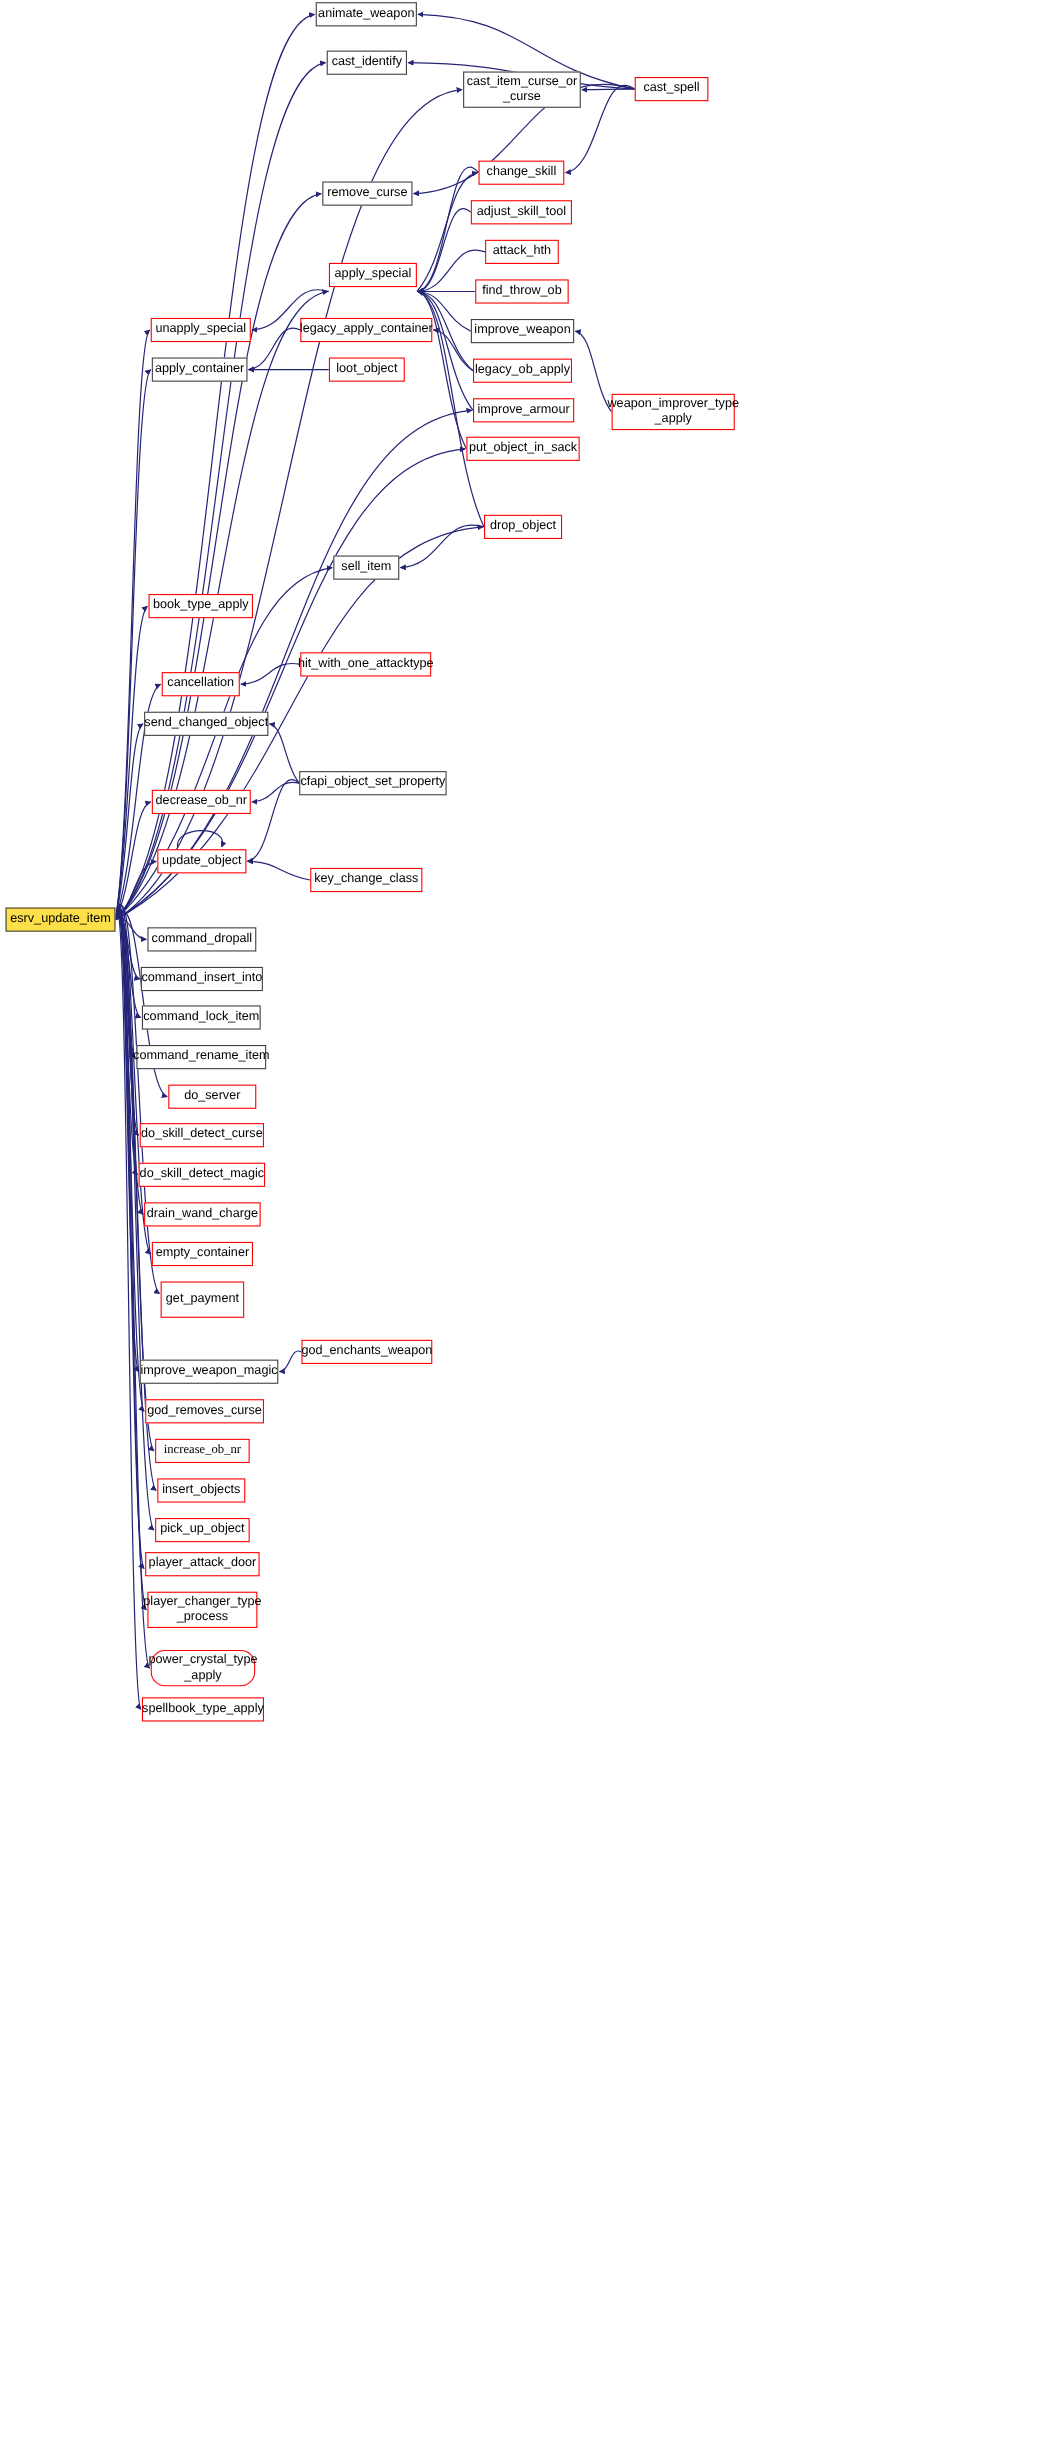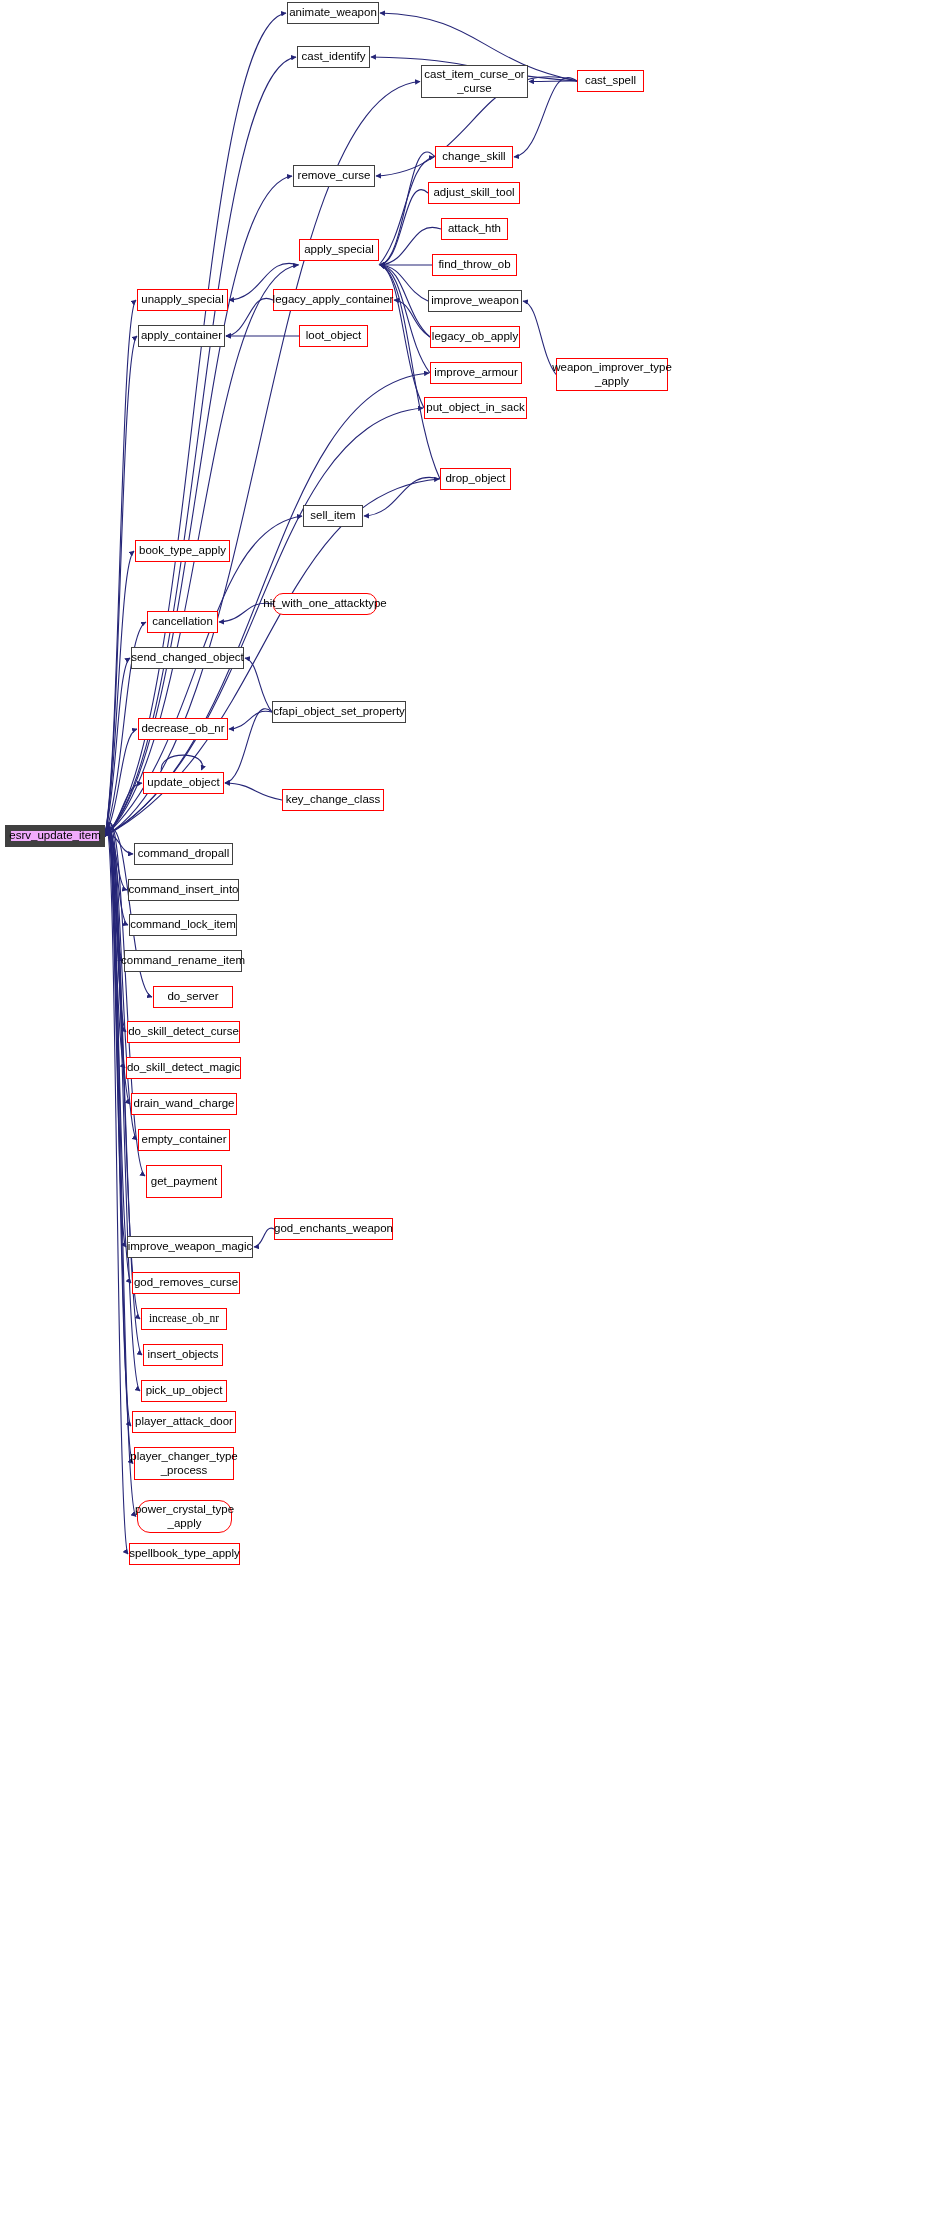--- a/index.html
+++ b/index.html
@@ -4,21 +4,21 @@
 <style>
   html,body{margin:0;padding:0;background:#ffffff;}
   #canvas{position:relative;width:949px;height:2223px;background:#ffffff;
     font-family:"Liberation Sans", sans-serif;overflow:hidden;}
   svg#edges{position:absolute;left:0;top:0;width:949px;height:2223px;pointer-events:none;}
   .node{position:absolute;box-sizing:border-box;display:flex;align-items:center;
     justify-content:center;text-align:center;background:#ffffff;
     font-size:11.5px;color:#000000;line-height:1.15;white-space:pre;}
   .node.red{border:1px solid #ff0000;}
   .node.black{border:1px solid #404040;}
-  .node.cur{border:6px solid #404040;background:#f0abfc;}
+  .node.cur{border:1px solid #404040;background:#fde047;}
 </style>
 </head>
 <body>
 
 <div id="canvas">
   <svg id="edges">
     <defs>
       <marker id="arrow" viewBox="0 0 10 10" refX="9" refY="5" markerWidth="5" markerHeight="5" orient="auto-start-reverse">
         <path d="M 0 0 L 10 5 L 0 10 z" fill="#252577"></path>
       </marker>
@@ -107,21 +107,21 @@
       <div class="node red" style="left: 430px; top: 326px; width: 90px; height: 22px;">legacy_ob_apply</div>
       <div class="node black" style="left: 138px; top: 325px; width: 87px; height: 22px;">apply_container</div>
       <div class="node red" style="left: 299px; top: 325px; width: 69px; height: 22px;">loot_object</div>
       <div class="node red" style="left: 430px; top: 362px; width: 92px; height: 22px;">improve_armour</div>
       <div class="node red" style="left: 556px; top: 358px; width: 112px; height: 33px;">weapon_improver_type
 _apply</div>
       <div class="node red" style="left: 424px; top: 397px; width: 103px; height: 22px;">put_object_in_sack</div>
       <div class="node red" style="left: 440px; top: 468px; width: 71px; height: 22px;">drop_object</div>
       <div class="node black" style="left: 303px; top: 505px; width: 60px; height: 22px;">sell_item</div>
       <div class="node red" style="left: 135px; top: 540px; width: 95px; height: 22px;">book_type_apply</div>
-      <div class="node red" style="left: 273px; top: 593px; width: 104px; height: 22px; border-radius: 10px;">hit_with_one_attacktype</div>
+      <div class="node red" style="left: 273px; top: 593px; width: 119px; height: 22px;">hit_with_one_attacktype</div>
       <div class="node red" style="left: 147px; top: 611px; width: 71px; height: 22px;">cancellation</div>
       <div class="node black" style="left: 131px; top: 647px; width: 113px; height: 22px;">send_changed_object</div>
       <div class="node black" style="left: 272px; top: 701px; width: 134px; height: 22px;">cfapi_object_set_property</div>
       <div class="node red" style="left: 138px; top: 718px; width: 90px; height: 22px;">decrease_ob_nr</div>
       <div class="node red" style="left: 143px; top: 772px; width: 81px; height: 22px;">update_object</div>
       <div class="node red" style="left: 282px; top: 789px; width: 102px; height: 22px;">key_change_class</div>
       <div class="node cur" style="left: 5px; top: 825px; width: 100px; height: 22px;">esrv_update_item</div>
       <div class="node black" style="left: 134px; top: 843px; width: 99px; height: 22px;">command_dropall</div>
       <div class="node black" style="left: 128px; top: 879px; width: 111px; height: 22px;">command_insert_into</div>
       <div class="node black" style="left: 129px; top: 914px; width: 108px; height: 22px;">command_lock_item</div>

